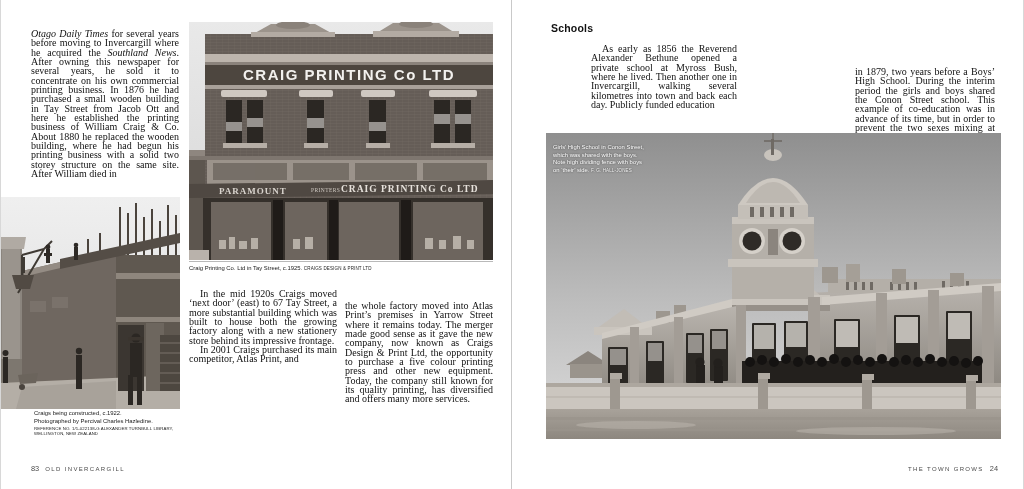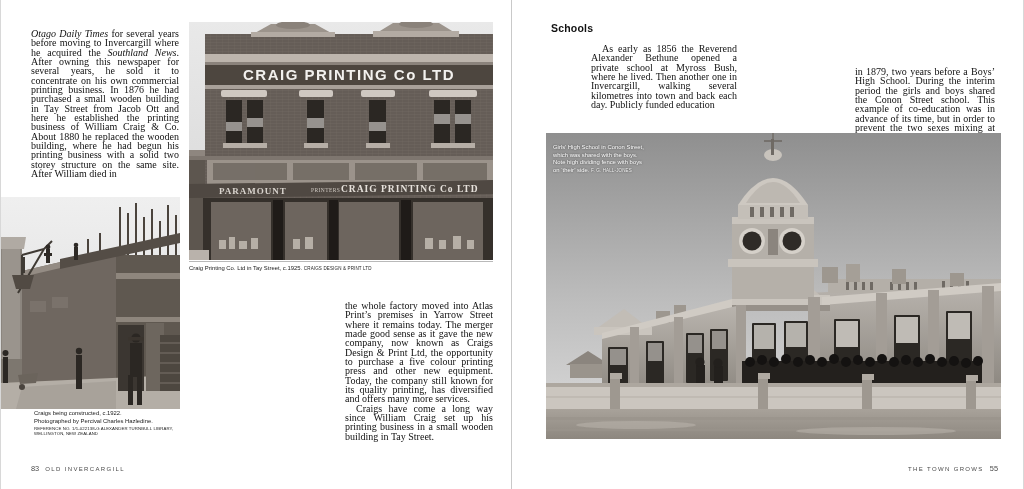--- a/index.html
+++ b/index.html
@@ -296,25 +296,26 @@
       </svg>
     </div>
 
     <div class="caption" id="cap-constr">
       <span>Craigs being constructed, c.1922.</span><br>
       <span>Photographed by Percival Charles Hazledine.</span>
       <span class="ref">REFERENCE NO. 1/1-022138-G ALEXANDER TURNBULL LIBRARY, WELLINGTON, NEW ZEALAND</span>
     </div>
 
     <div class="col" id="lcol2">
+      <p class="ind">In the mid 1920s Craigs moved ‘next door’ (east) to 67 Tay Street, a more substantial building which was built to house both the growing factory along with a new stationery store behind its impressive frontage.</p>
+      <p class="ind">In 2001 Craigs purchased its main competitor, Atlas Print, and</p>
     </div>
 
     <div class="col" id="lcol3">
       <p>the whole factory moved into Atlas Print’s premises in Yarrow Street where it remains today. The merger made good sense as it gave the new company, now known as Craigs Design &amp; Print Ltd, the opportunity to purchase a five colour printing press and other new equipment. Today, the company  still known for its quality printing, has diversified and offers many more services.</p>
-      <p class="ind">Craigs have come a long way since William Craig set up his printing business in a small wooden building in Tay Street.</p>
     </div>
 
     <div class="folio" id="folio-left">
       <span class="num">83</span>&nbsp;&nbsp;<span>OLD INVERCARGILL</span>
     </div>
   </div>
 
   <div class="page page-right">
 
     <div class="section-head" style="left:39px;">Schools</div>
@@ -520,20 +521,20 @@
     </div>
 
     <div class="caption" id="cap-school" style="left:41px;">
       <span>Girls’ High School in Conon Street,</span><br>
       <span>which was shared with the boys.</span><br>
       <span>Note high dividing fence with boys</span><br>
       <span>on ‘their’ side. </span><span class="credit">F. G. HALL-JONES</span>
     </div>
 
     <div class="folio" id="folio-right">
-      <span>THE TOWN GROWS</span>&nbsp;&nbsp;<span class="num">55</span>
+      <span>THE TOWN GROWS</span>&nbsp;&nbsp;<span class="num">24</span>
     </div>
   </div>
 
   <div class="gutter"></div>
   <div class="page-edge" style="left:0px;"></div>
   <div class="page-edge" style="left:1023px;"></div>
 </div>
 
 </body></html>

